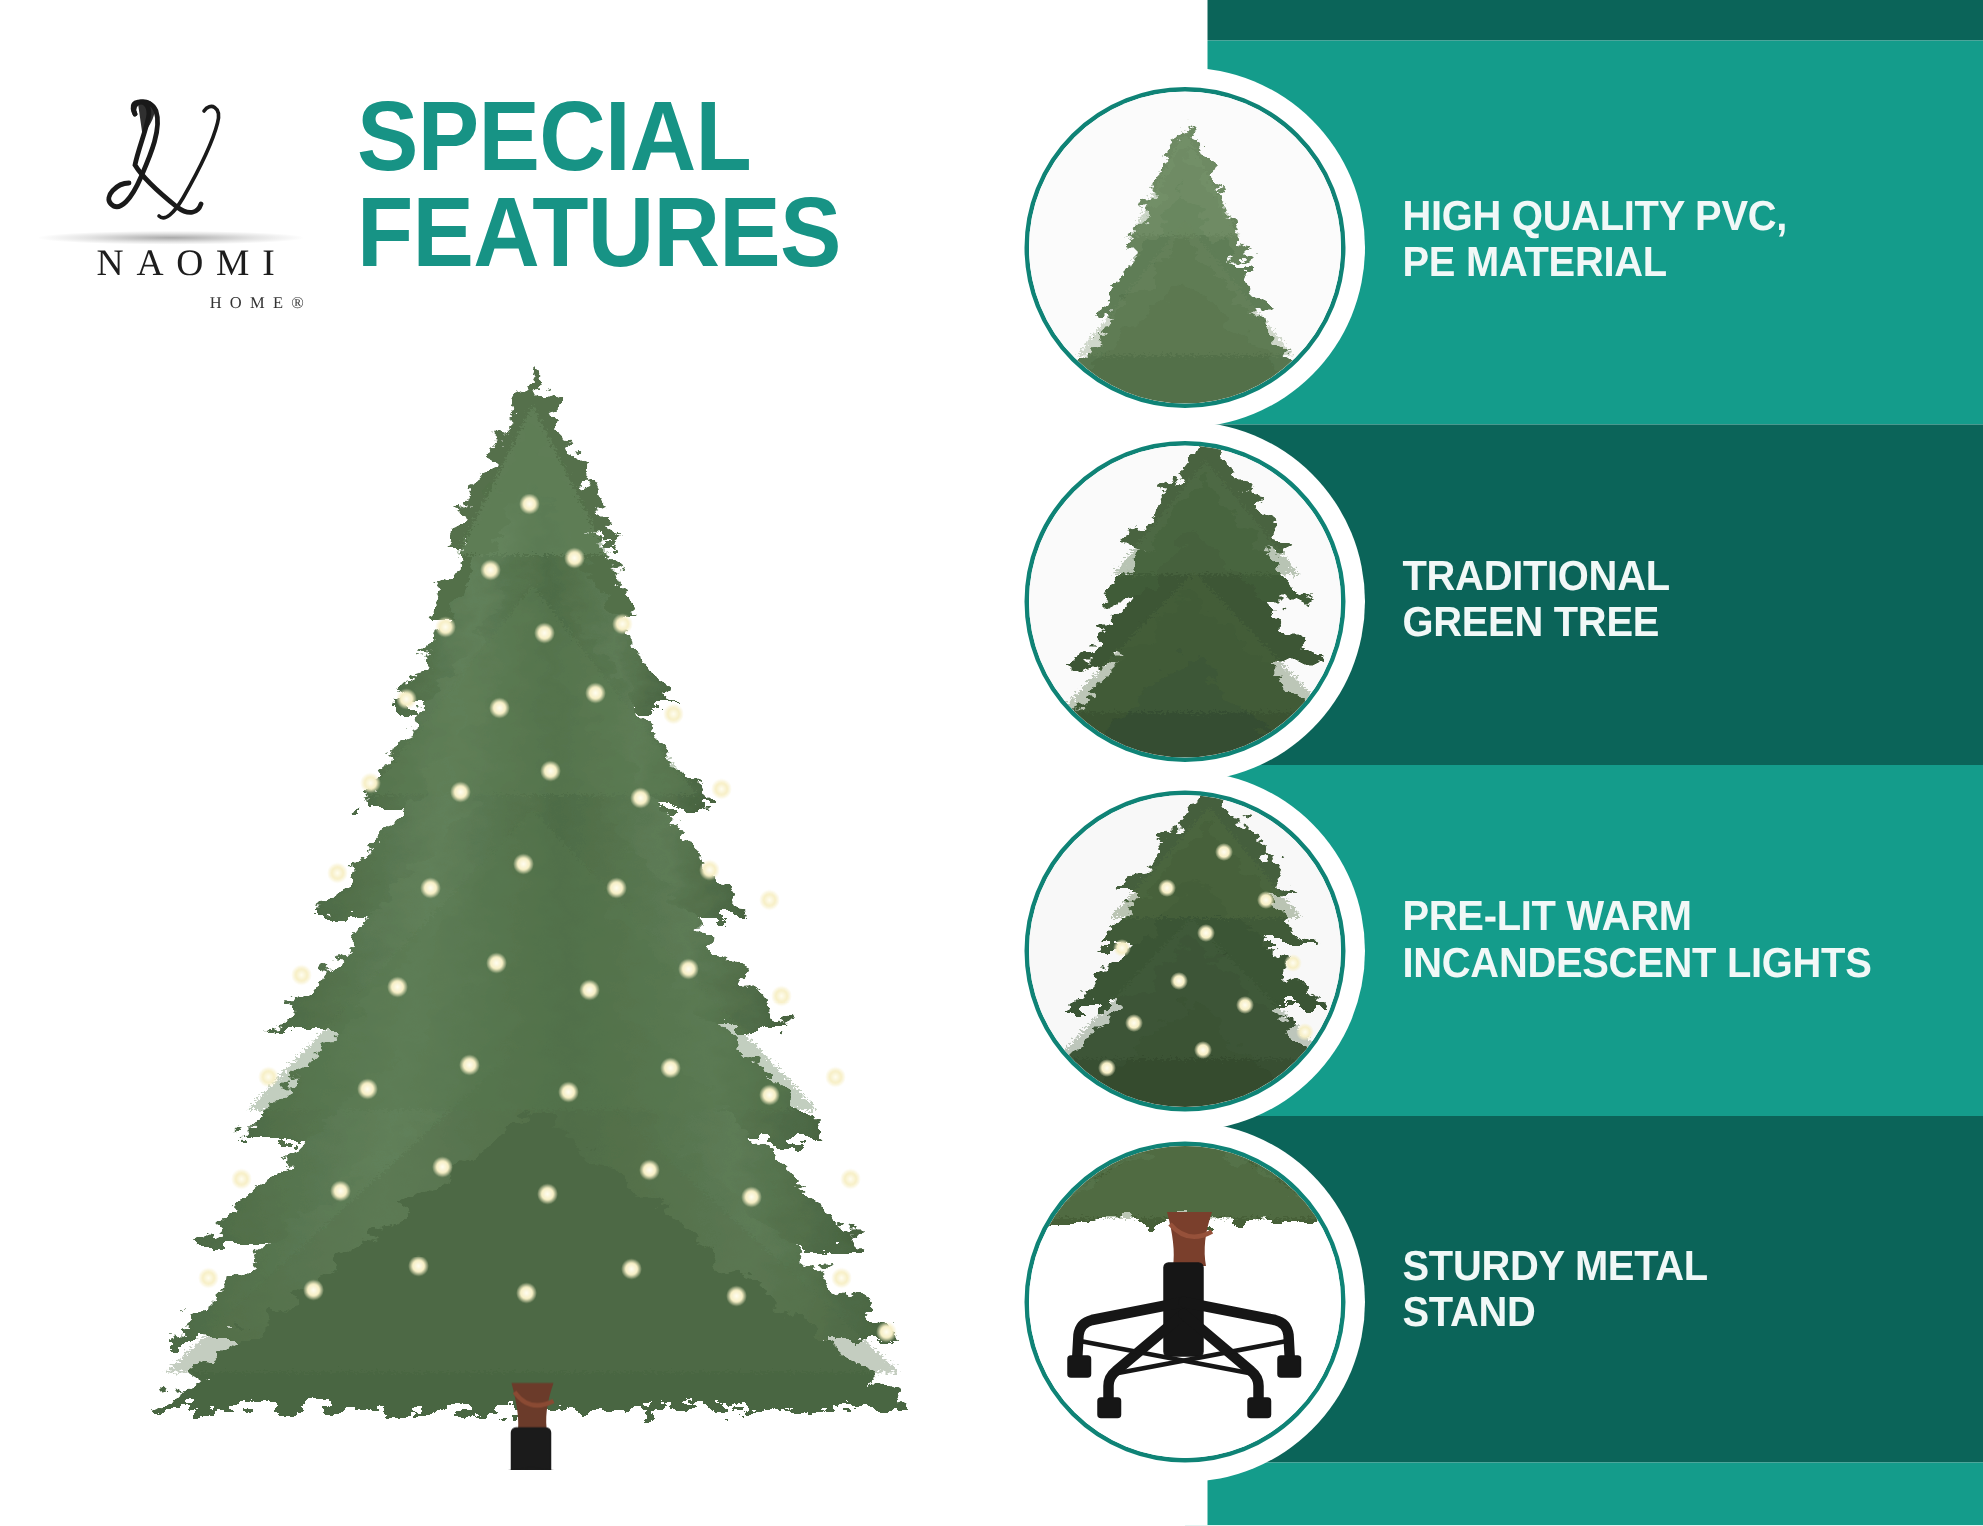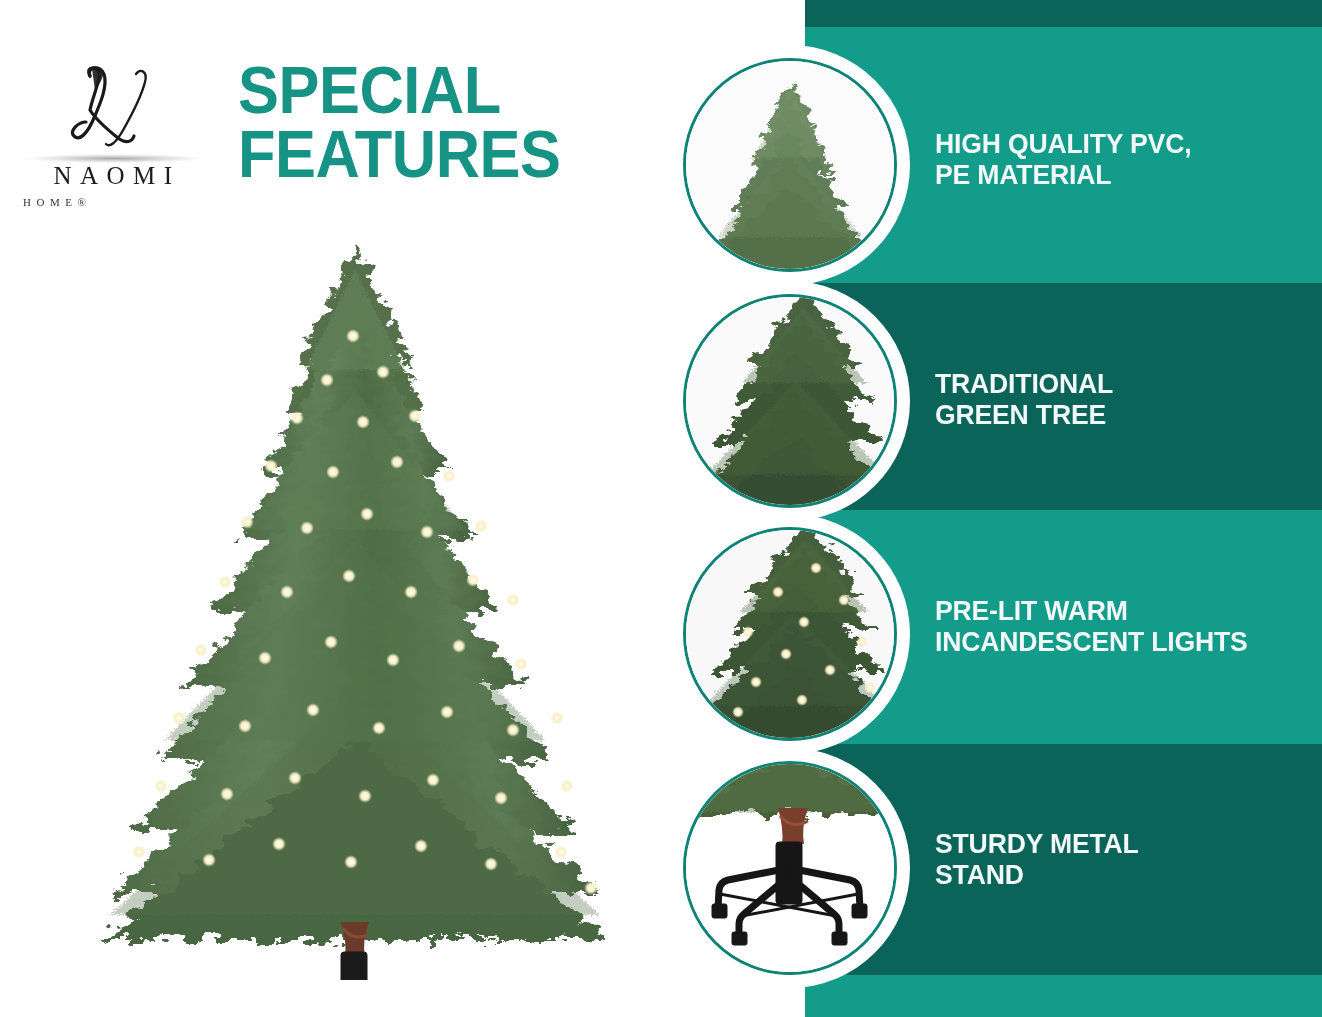--- a/index.html
+++ b/index.html
@@ -9,24 +9,24 @@
   #page{position:relative;width:1322px;height:1017px;background:#ffffff;overflow:hidden;}
 
   
   #left-panel{position:absolute;left:0;top:0;width:790px;height:1017px;background:#fff;}
 
   
   #logo{position:absolute;left:18px;top:62px;width:190px;height:150px;}
   #logo-mark{position:absolute;left:38px;top:0;width:120px;height:92px;}
   #logo-shadow{position:absolute;left:8px;top:92px;width:176px;height:9px;
     background:radial-gradient(ellipse at center,rgba(30,30,30,.38) 0%,rgba(30,30,30,.12) 45%,rgba(255,255,255,0) 72%);}
-  #logo-word{position:absolute;left:0;top:100px;width:190px;text-align:center;
+  #logo-word{position:absolute;left:11px;top:100px;width:190px;text-align:center;
     font-family:"Liberation Serif","DejaVu Serif",serif;font-size:25px;letter-spacing:8.5px;
     color:#1d1d1d;text-indent:8px;}
-  #logo-sub{position:absolute;left:0;top:134px;width:190px;text-align:left;
+  #logo-sub{position:absolute;left:0;top:134px;width:190px;text-align:right;
     font-family:"Liberation Serif","DejaVu Serif",serif;font-size:11px;letter-spacing:5.5px;
     color:#333;text-indent:5px;}
 
   
   #title{position:absolute;left:238px;top:58px;width:420px;
     font-family:"Liberation Sans","DejaVu Sans",sans-serif;
     font-weight:bold;font-size:66px;line-height:0.97;letter-spacing:-0.5px;
     color:#179385;transform:scaleX(.93);transform-origin:left top;}
   #title .l{display:block;white-space:nowrap;}
 

